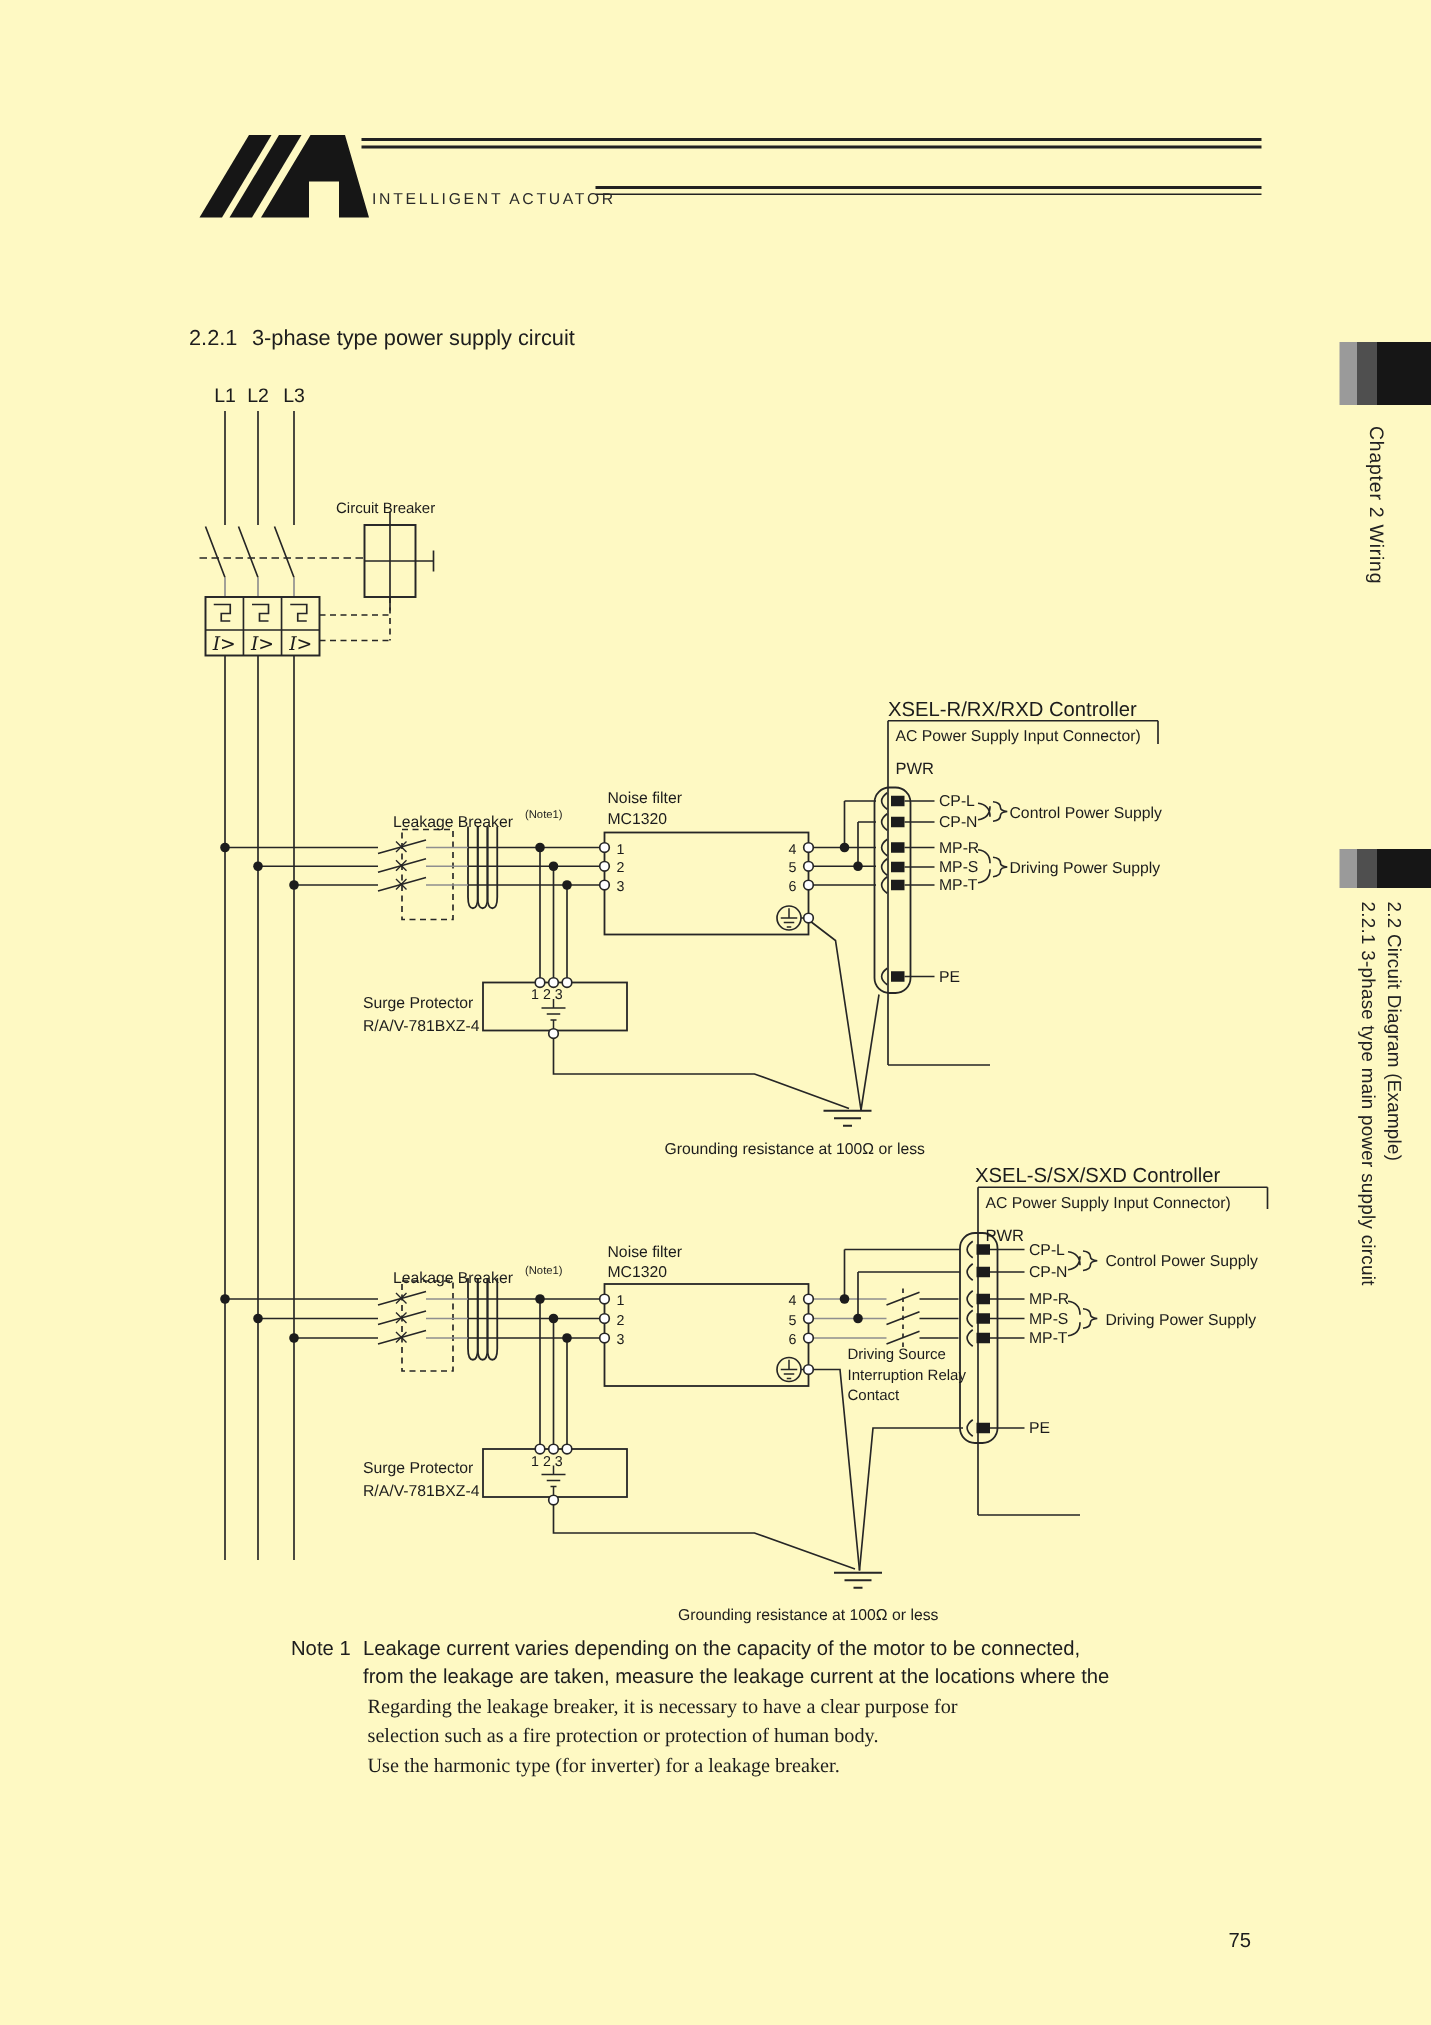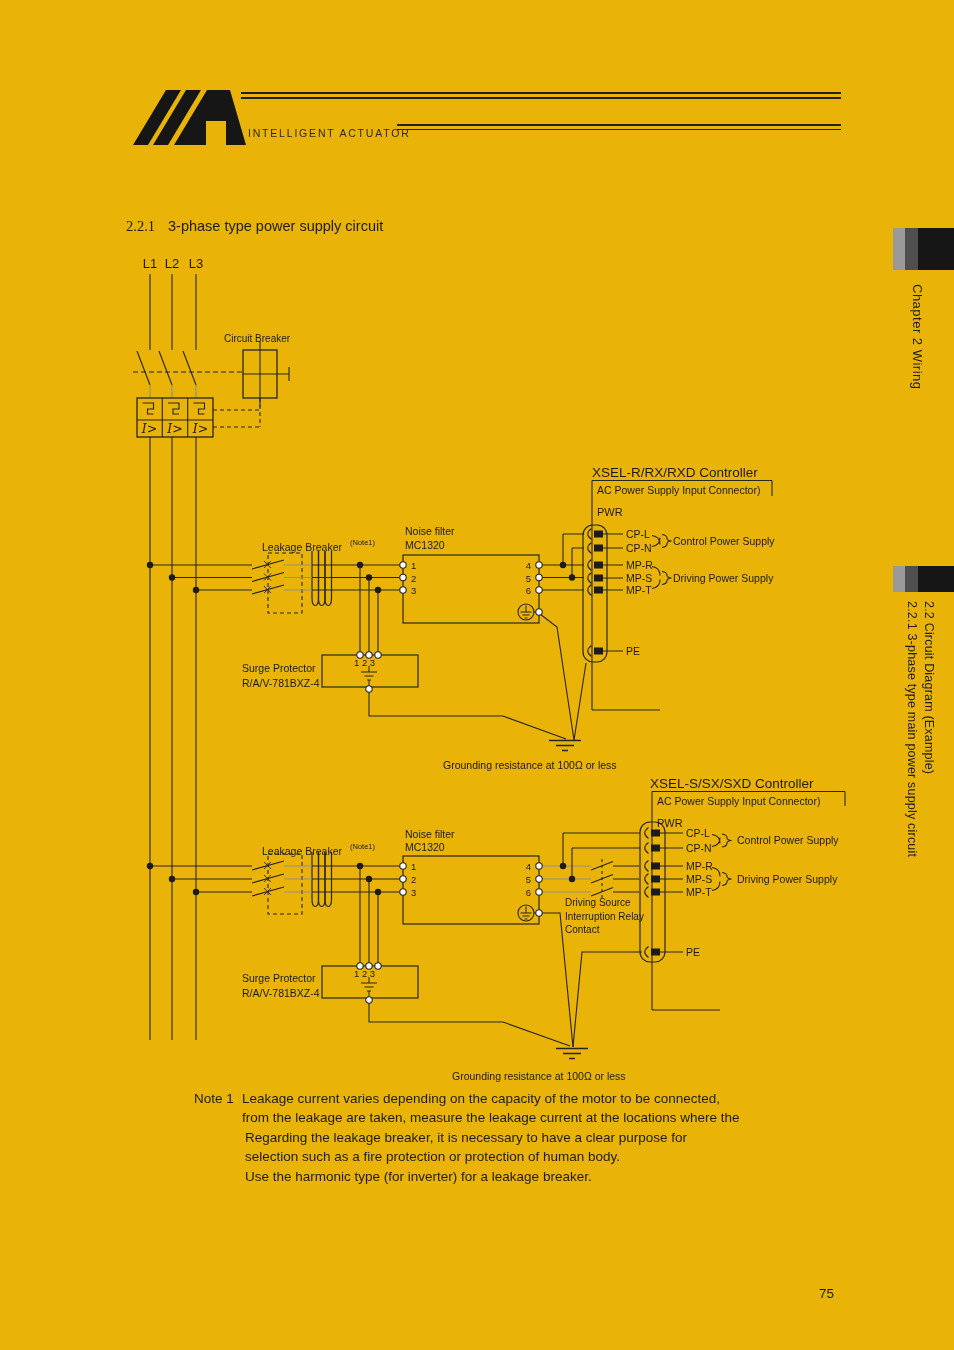--- a/index.html
+++ b/index.html
@@ -1,32 +1,32 @@
 <!DOCTYPE html>
 <html><head>
 <meta charset="utf-8">
 <style>
   html,body{margin:0;padding:0;background:#e8e8e8;}
-  #page{position:relative;width:954px;height:1350px;background:#eab308;overflow:hidden;
+  #page{position:relative;width:954px;height:1350px;background:#fef9c3;overflow:hidden;
         font-family:"Liberation Sans",sans-serif;color:#1d1d1d;}
   #wires{position:absolute;left:0;top:0;width:954px;height:1350px;}
   svg text{font-family:"Liberation Sans",sans-serif;fill:#1c1c1c;}
   .t95{font-size:9.5px;} .t10{font-size:10px;} .t105{font-size:10.5px;}
   .t11{font-size:11px;} .t13{font-size:13px;} .t135{font-size:13.5px;}
   .t75{font-size:7.5px;}
   .isym{font-family:"DejaVu Serif",serif;font-style:italic;font-size:12.5px;}
   .rule{position:absolute;height:1.6px;background:#222;}
   .brand{position:absolute;left:248px;top:127px;font-size:10.5px;letter-spacing:1.8px;color:#2a2a2a;}
   .h1{position:absolute;left:126px;top:168px;font-size:17.5px;display:flex;}
   .h1 .num{width:46px;}
   .h2{position:absolute;left:126px;top:218px;font-size:14.5px;display:flex;}
-  .h2 .num{width:42px;font-family:Liberation Serif, serif;}
+  .h2 .num{width:42px;}
   .note{position:absolute;left:175px;top:1089px;width:690px;display:flex;font-size:13.5px;line-height:19.4px;}
   .note .nlabel{width:48px;flex:none;margin-left:19px;}
-  .note .ind{padding-left:3px;}
+  .note .ind{padding-left:3px;font-family:Liberation Serif, serif;}
   .tab{position:absolute;left:893px;width:61px;background:linear-gradient(to right,#9a9a9a 0 12px,#4f4f4f 12px 25px,#161616 25px 100%);}
   #tab-chapter{top:228px;height:42px;}
   #tab-section{top:566px;height:26px;}
   .vtext{position:absolute;writing-mode:vertical-rl;color:#222;}
   #chapter-tab-text{left:910px;top:284px;font-size:13px;letter-spacing:.5px;}
   #section-tab-text{left:903px;top:601px;font-size:12.5px;line-height:17px;letter-spacing:.2px;}
   .pagenum{position:absolute;left:819px;top:1286px;font-size:13.5px;}
 </style>
 </head>
 <body>

